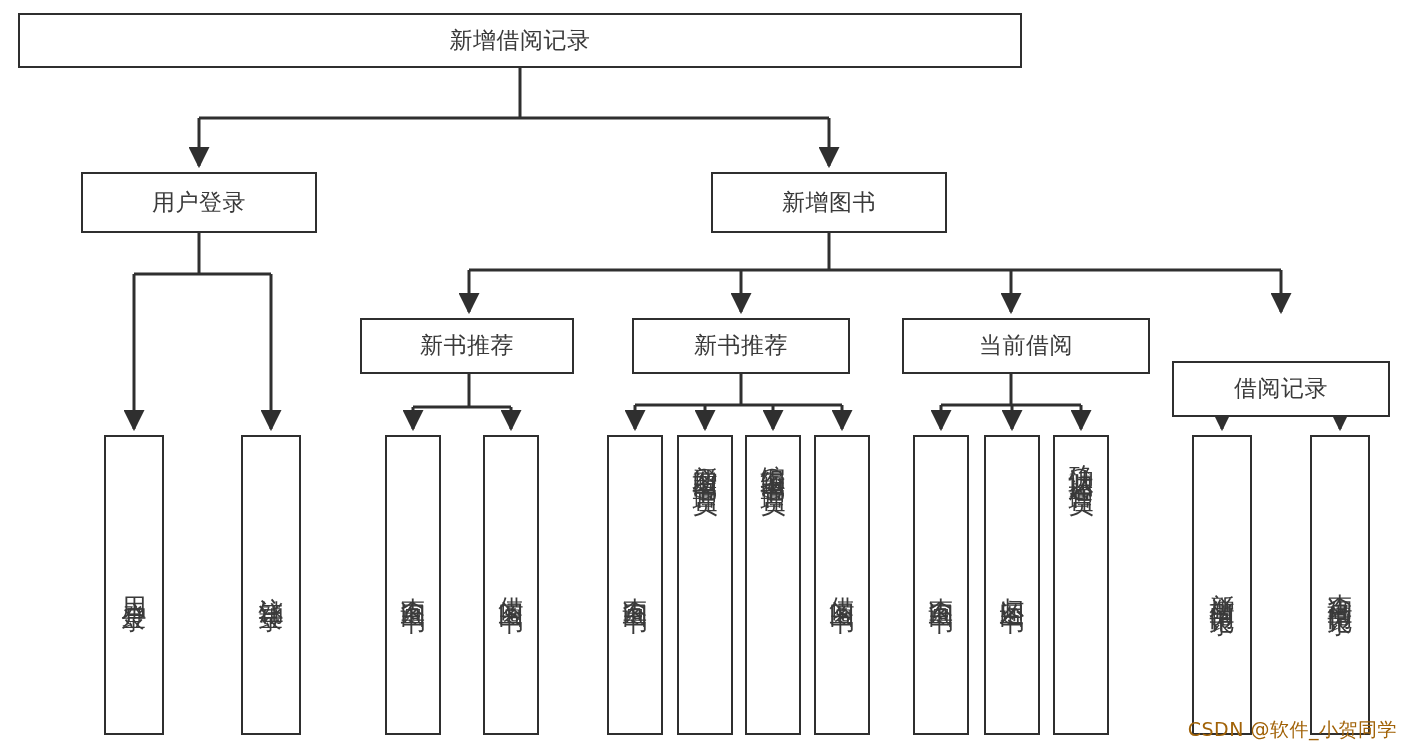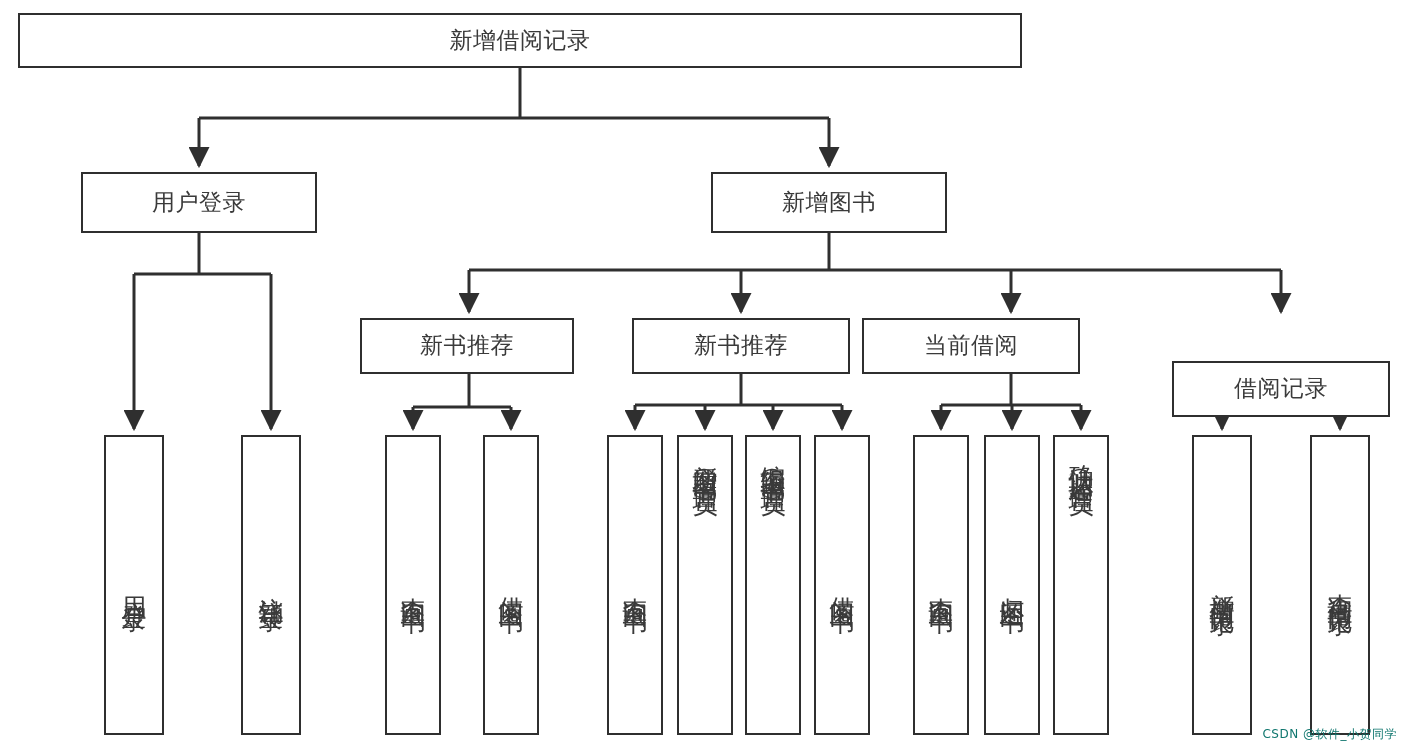--- a/index.html
+++ b/index.html
@@ -66,22 +66,22 @@
   }
   
   .node.vert.center-text {
     align-items: center;
     padding-top: 0;
   }
   #watermark {
     position: absolute;
     right: 8px;
     bottom: 4px;
-    font-size: 12px;
-    color: #0f766e;
+    font-size: 19px;
+    color: #a16207;
     white-space: nowrap;
     letter-spacing: 0.5px;
   }
 </style>
 </head>
 <body>
 
 <div id="diagram-root" style="background: rgb(255, 255, 255);">
 
   <svg id="edge-layer" width="1405" height="747" viewBox="0 0 1405 747" xmlns="http://www.w3.org/2000/svg">
@@ -144,21 +144,21 @@
   <div class="node horiz" style="left: 711px; top: 172px; width: 236px; height: 61px; border-color: rgb(47, 47, 47); background: rgb(255, 255, 255); color: rgb(58, 58, 58);">
     <span class="node-label">新增图书</span>
   </div>
 
   <div class="node horiz" style="left: 360px; top: 318px; width: 214px; height: 56px; border-color: rgb(47, 47, 47); background: rgb(255, 255, 255); color: rgb(58, 58, 58);">
     <span class="node-label">新书推荐</span>
   </div>
   <div class="node horiz" style="left: 632px; top: 318px; width: 218px; height: 56px; border-color: rgb(47, 47, 47); background: rgb(255, 255, 255); color: rgb(58, 58, 58);">
     <span class="node-label">新书推荐</span>
   </div>
-  <div class="node horiz" style="left: 862px; top: 318px; width: 218px; height: 56px; border-color: rgb(47, 47, 47); background: rgb(255, 255, 255); color: rgb(58, 58, 58);">
+  <div class="node horiz" style="left: 902px; top: 318px; width: 248px; height: 56px; border-color: rgb(47, 47, 47); background: rgb(255, 255, 255); color: rgb(58, 58, 58);">
     <span class="node-label">当前借阅</span>
   </div>
   <div class="node horiz" style="left: 1172px; top: 318px; width: 218px; height: 56px; border-color: rgb(47, 47, 47); background: rgb(255, 255, 255); color: rgb(58, 58, 58); margin-top: 43px;">
     <span class="node-label">借阅记录</span>
   </div>
 
   <div class="node vert center-text" style="left: 104px; top: 435px; width: 60px; height: 300px; border-color: rgb(47, 47, 47); background: rgb(255, 255, 255); color: rgb(58, 58, 58);">
     <span class="node-label">用户登录</span>
   </div>
   <div class="node vert center-text" style="left: 241px; top: 435px; width: 60px; height: 300px; border-color: rgb(47, 47, 47); background: rgb(255, 255, 255); color: rgb(58, 58, 58);">

